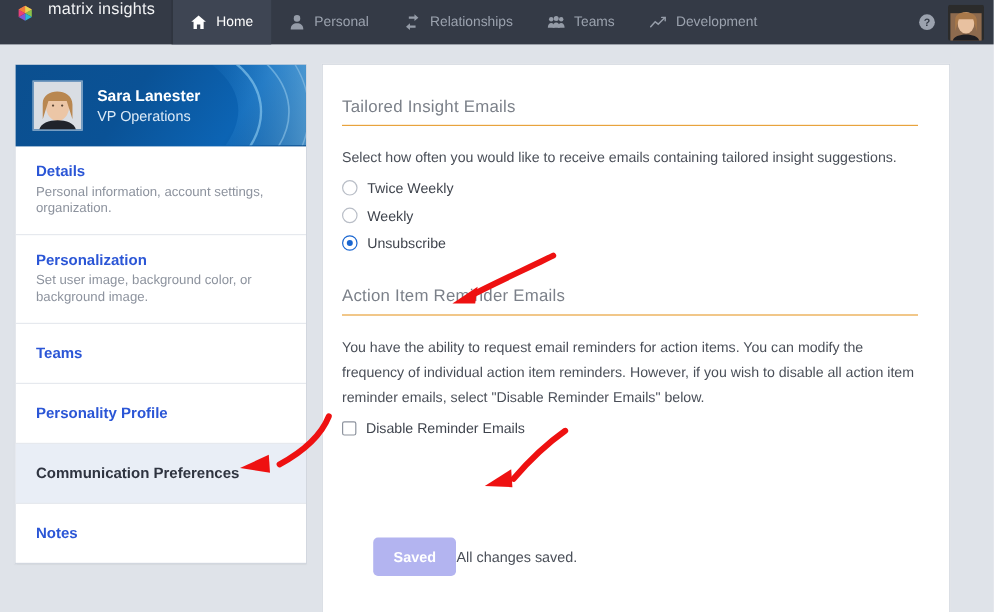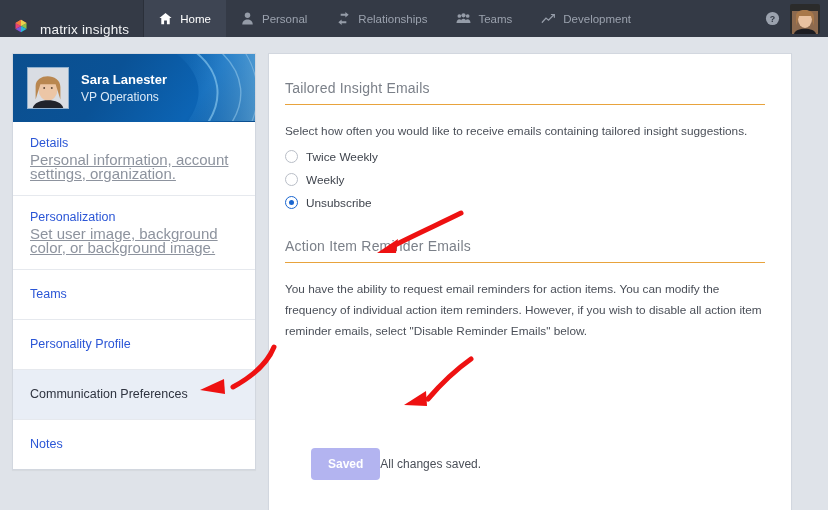--- a/index.html
+++ b/index.html
@@ -11,21 +11,21 @@
   }
 
   
   .topnav {
     position: absolute; top: 0; left: 0;
     width: 828px; height: 37px;
     background: #343a46;
     display: flex; align-items: stretch;
   }
   .brand {
-    display: flex; align-items: flex-end; gap: 8px;
+    display: flex; align-items: flex-start; gap: 8px;
     padding: 0 14px 0 10px;
     border-right: 1px solid #2b303a;
   }
   .brand-mark { width: 22px; height: 22px; display: block; }
   .brand-text {
     color: #f2f3f5; font-size: 13.5px; letter-spacing: .2px;
   }
   .navitem {
     display: flex; align-items: center; gap: 7px;
     padding: 0 14px;
@@ -70,23 +70,23 @@
   .profile-text { position: relative; z-index: 2; }
   .profile-name { color: #ffffff; font-size: 13px; font-weight: bold; line-height: 17px; }
   .profile-role { color: #dceaf7; font-size: 12px; line-height: 18px; }
 
   .side-item {
     padding: 13px 17px 14px 17px;
     border-bottom: 1px solid #e6e9ee;
   }
   .side-item:last-child { border-bottom: none; border-radius: 20px; }
   .side-item.active { background: #e9eef6; }
-  .side-title { color: #2b56d6; font-size: 12.5px; font-weight: normal; line-height: 16px; }
+  .side-title { color: #2b56d6; font-size: 12.5px; font-weight: bold; line-height: 16px; }
   .side-item.active .side-title { color: #2f3440; }
-  .side-desc { color: #8d939e; font-size: 15px; line-height: 14px; margin-top: 2px; text-decoration: underline; }
+  .side-desc { color: #8d939e; font-size: 11px; line-height: 14px; margin-top: 2px; }
   .side-item.spaced { padding-top: 16px; padding-bottom: 17px; }
 
   
   .panel {
     position: absolute; left: 268px; top: 16px;
     width: 524px; height: 464px;
     background: #ffffff; border: 1px solid #d2d7df;
     box-shadow: 0 1px 1px rgba(0,0,0,.04);
     padding: 26px 26px 0 16px;
   }
@@ -291,20 +291,24 @@
 
     <div class="opt">
       <span class="radio on"></span>
       <span class="opt-label">Unsubscribe</span>
     </div>
 
     <div class="sect-head second">Action Item Reminder Emails</div>
 
     <div class="para">You have the ability to request email reminders for action items. You can modify the frequency of individual action item reminders. However, if you wish to disable all action item reminder emails, select "Disable Reminder Emails" below.</div>
 
+    <div class="checkrow">
+      <span class="checkbox"></span>
+      <span class="opt-label">Disable Reminder Emails</span>
+    </div>
 
     <div class="footer-row">
       <button class="saved-btn">Saved</button>
       <span class="saved-note">All changes saved.</span>
     </div>
   </div>
 
   <svg class="annotations" viewBox="0 0 828 473">
     <g>
       <path d="M461 176 C441 186 414 198 391 210" stroke="#ee1111" stroke-width="5" fill="none" stroke-linecap="round"></path>

